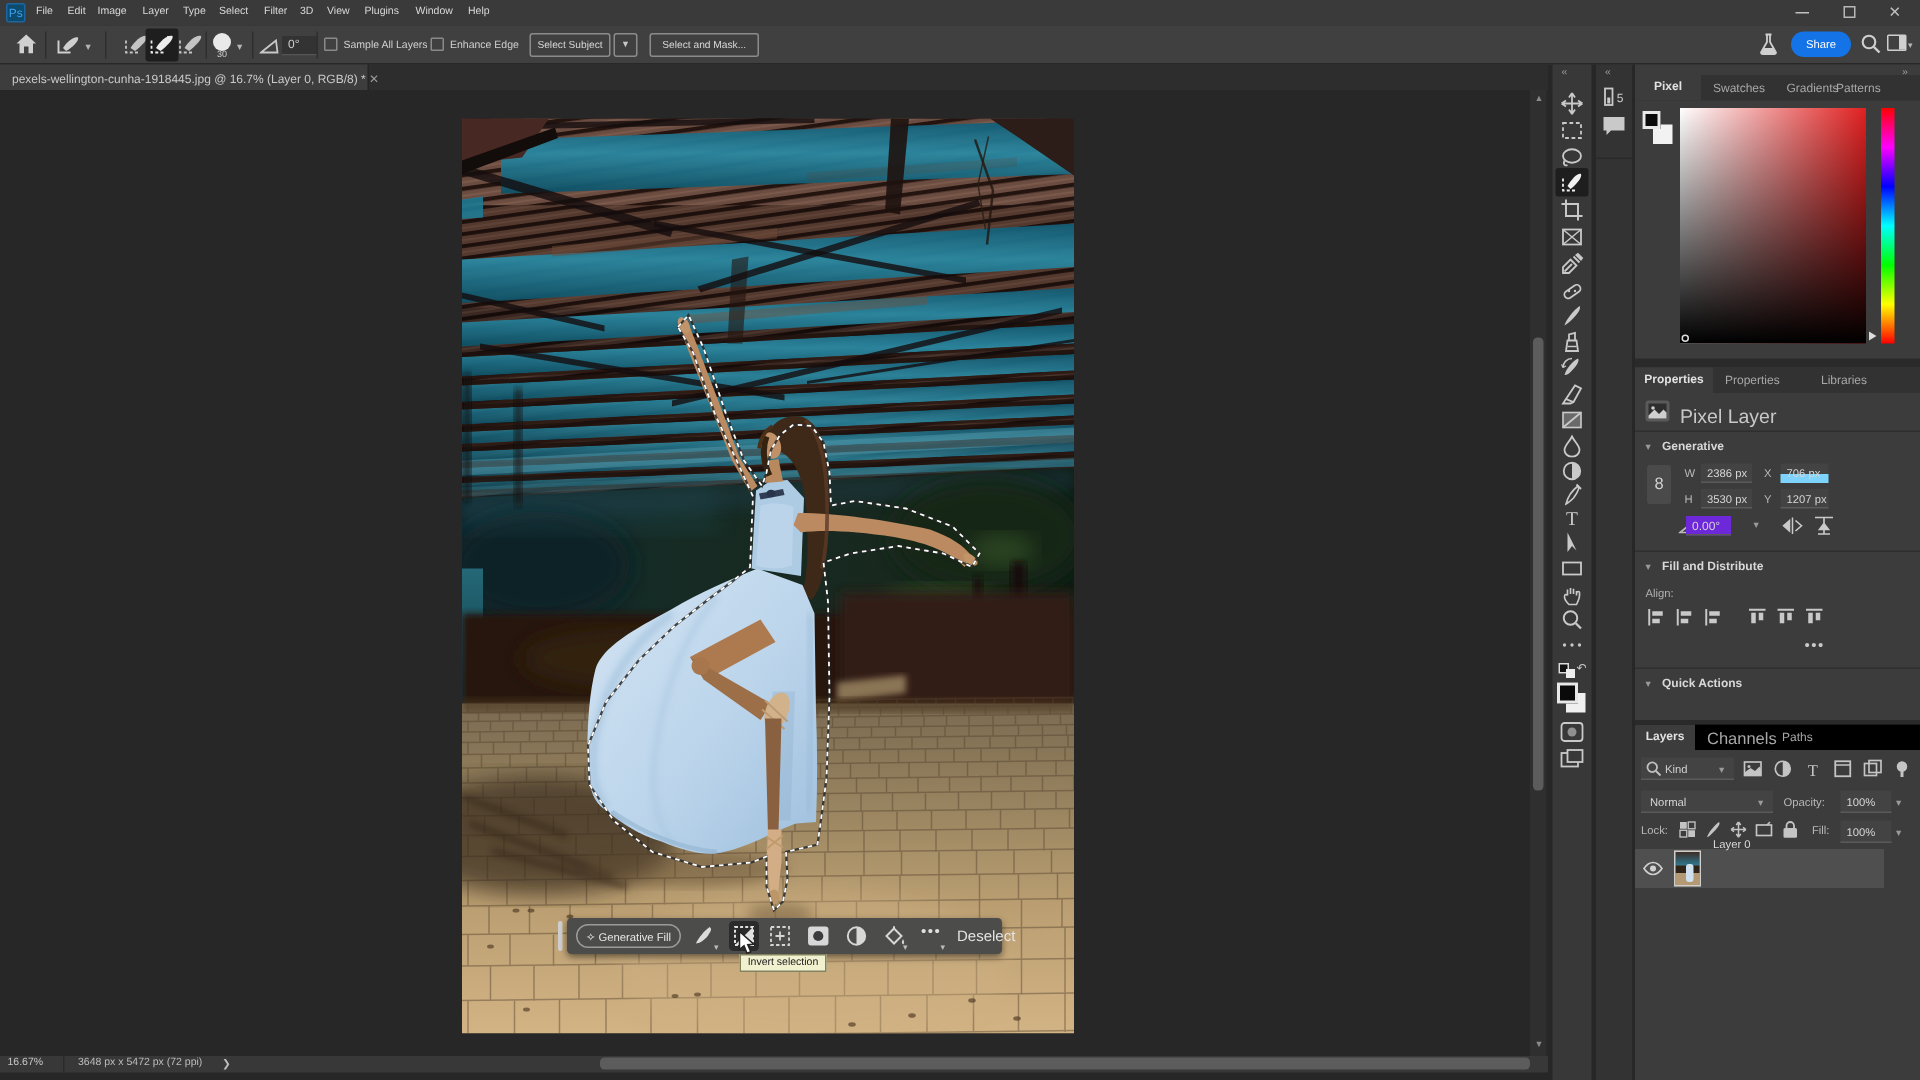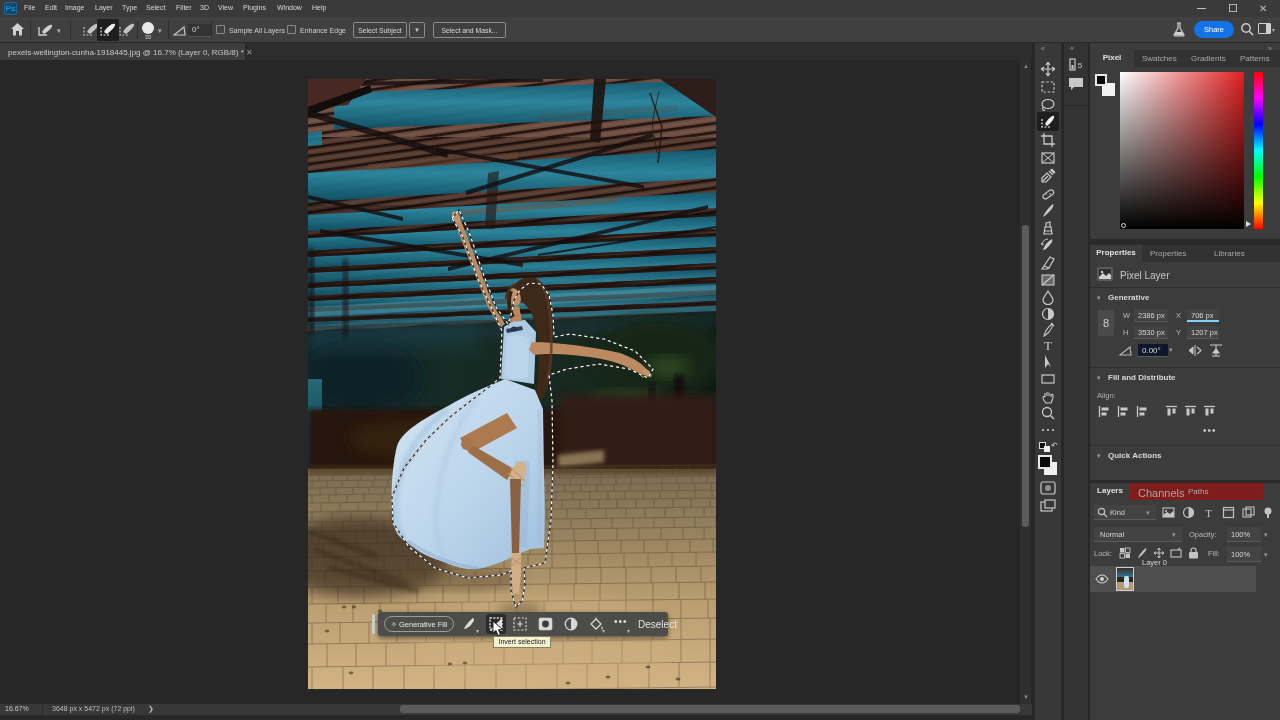--- a/index.html
+++ b/index.html
@@ -811,58 +811,58 @@
       <path d="M1,1 L15,1 L15,10 L6,10 L3,13 L3,10 L1,10 Z" fill="#c9c9c9"></path>
     </svg>
     <div class="abs" style="left:0;top:62px;width:24px;height:1px;background:#2a2a2a"></div>
   </div>
 <div class="abs" style="left:1090px;top:43px;width:190px;height:677px;background:#3c3c3c">
     <div class="abs" style="left:178px;top:2px;color:#9a9a9a;font-size:7px">»</div>
     <div class="abs" style="left:0;top:7px;width:190px;height:17px;background:#323232">
       <div class="abs" style="left:0;top:0;width:44px;height:17px;background:#3c3c3c;color:#e2e2e2;font-size:8px;font-weight:bold;text-align:center;line-height:16px">Pixel</div>
       <div class="abs" style="left:52px;top:4px;color:#a8a8a8;font-size:8px">Swatches</div>
       <div class="abs" style="left:101px;top:4px;color:#a8a8a8;font-size:8px">Gradients</div>
-      <div class="abs" style="left:150px;top:4px;color:#a8a8a8;font-size:8px">Patterns</div>
+      <div class="abs" style="left:134px;top:4px;color:#a8a8a8;font-size:8px">Patterns</div>
     </div>
     <div class="abs" style="left:12px;top:40px;width:13px;height:13px;background:#f2f2f2"></div>
     <div class="abs" style="left:5px;top:31px;width:12px;height:12px;background:#0a0a0a;border:2px solid #e8e8e8"></div>
     <div class="abs" style="left:30px;top:29px;width:124px;height:157px;background:linear-gradient(to bottom,rgba(0,0,0,0),#000),linear-gradient(to right,#fff,#e02020)"></div>
     <div class="abs" style="left:31px;top:180px;width:5px;height:5px;border:1px solid #ddd;border-radius:50%"></div>
     <div class="abs" style="left:164px;top:29px;width:9px;height:157px;background:linear-gradient(to bottom,#f00,#f0f,#00f,#0ff,#0f0,#ff0,#f00)"></div>
     <div class="abs" style="left:156px;top:178px;width:0;height:0;border-top:3px solid transparent;border-bottom:3px solid transparent;border-left:5px solid #ddd"></div>
     <div class="abs" style="left:0;top:196px;width:190px;height:6px;background:#2a2a2a"></div>
     <div class="abs" style="left:0;top:202px;width:190px;height:17px;background:#323232">
       <div class="abs" style="left:0;top:0;width:52px;height:17px;background:#3c3c3c;color:#e2e2e2;font-size:8px;font-weight:bold;text-align:center;line-height:16px">Properties</div>
       <div class="abs" style="left:60px;top:4px;color:#a8a8a8;font-size:8px">Properties</div>
       <div class="abs" style="left:124px;top:4px;color:#a8a8a8;font-size:8px">Libraries</div>
     </div>
     <div class="abs" style="left:7px;top:224px;width:16px;height:14px;background:#5a5a5a;border-radius:2px">
       <svg width="16" height="14" viewBox="0 0 16 14">
         <rect x="2" y="2" width="12" height="10" fill="#2e2e2e"></rect>
         <path d="M2,10 L6,6 L9,9 L12,6 L14,8 L14,12 L2,12 Z" fill="#cfcfcf"></path>
         <circle cx="5" cy="5" r="1.2" fill="#cfcfcf"></circle>
       </svg>
     </div>
-    <div class="abs" style="left:30px;top:227px;color:#c8c8c8;font-size:10px">Pixel Layer</div>
+    <div class="abs" style="left:30px;top:227px;color:#c8c8c8;font-size:13px">Pixel Layer</div>
     <div class="abs" style="left:0;top:244px;width:190px;height:1px;background:#2e2e2e"></div>
     <div class="abs" style="left:7px;top:251px;color:#9a9a9a;font-size:7px">▾</div>
     <div class="abs" style="left:18px;top:250px;color:#d8d8d8;font-size:8px;font-weight:bold">Generative</div>
     <div class="abs" style="left:8px;top:267px;width:16px;height:26px;background:#4a4a4a;border-radius:2px;color:#d0d0d0;font-size:11px;text-align:center;line-height:26px">8</div>
     <div class="abs" style="left:33px;top:268px;color:#b8b8b8;font-size:7.5px">W</div>
     <div class="abs" style="left:44px;top:266px;width:34px;height:13px;background:#434343;border-bottom:1px solid #5a5a5a;color:#d6d6d6;font-size:7.5px;padding:2px 0 0 4px">2386 px</div>
     <div class="abs" style="left:86px;top:268px;color:#b8b8b8;font-size:7.5px">X</div>
-    <div class="abs" style="left:97px;top:266px;width:32px;height:13px;background:#434343;border-bottom:2px solid #7dd3fc;color:#d6d6d6;font-size:7.5px;padding:2px 0 0 4px">706 px</div>
+    <div class="abs" style="left:97px;top:266px;width:32px;height:13px;background:#434343;border-bottom:6px solid #7dd3fc;color:#d6d6d6;font-size:7.5px;padding:2px 0 0 4px">706 px</div>
     <div class="abs" style="left:33px;top:285px;color:#b8b8b8;font-size:7.5px">H</div>
     <div class="abs" style="left:44px;top:283px;width:34px;height:13px;background:#434343;border-bottom:1px solid #5a5a5a;color:#d6d6d6;font-size:7.5px;padding:2px 0 0 4px">3530 px</div>
     <div class="abs" style="left:86px;top:285px;color:#b8b8b8;font-size:7.5px">Y</div>
     <div class="abs" style="left:97px;top:283px;width:32px;height:13px;background:#434343;border-bottom:1px solid #5a5a5a;color:#d6d6d6;font-size:7.5px;padding:2px 0 0 4px">1207 px</div>
     <svg class="abs" style="left:29px;top:303px" width="13" height="10" viewBox="0 0 13 10">
       <path d="M1,9 L11,1 L12,9 Z" fill="none" stroke="#b8b8b8" stroke-width="1.1"></path>
     </svg>
-    <div class="abs" style="left:48px;top:301px;width:30px;height:13px;background:#0f172a;border-bottom:1px solid #5a5a5a;color:#d6d6d6;font-size:8px;padding:2px 0 0 4px">0.00°</div>
+    <div class="abs" style="left:34px;top:301px;width:30px;height:13px;background:#6d28d9;border-bottom:1px solid #5a5a5a;color:#d6d6d6;font-size:8px;padding:2px 0 0 4px">0.00°</div>
     <div class="abs" style="left:79px;top:303px;color:#9a9a9a;font-size:7px">▾</div>
     <svg class="abs" style="left:97px;top:301px" width="16" height="13" viewBox="0 0 16 13">
       <path d="M8,1 L8,12 M6,3 L2,6.5 L6,10 Z" fill="#c9c9c9" stroke="#c9c9c9" stroke-width="1"></path>
       <path d="M10,3 L14,6.5 L10,10" fill="none" stroke="#c9c9c9" stroke-width="1.1"></path>
     </svg>
     <svg class="abs" style="left:119px;top:301px" width="14" height="13" viewBox="0 0 14 13">
       <path d="M1,1 L13,1 M7,1 L7,12 M3,12 L11,12 M7,5 L4,9 L10,9 Z" stroke="#c9c9c9" stroke-width="1.1" fill="#c9c9c9"></path>
     </svg>
     <div class="abs" style="left:0;top:324px;width:190px;height:1px;background:#2e2e2e"></div>
     <div class="abs" style="left:7px;top:331px;color:#9a9a9a;font-size:7px">▾</div>
@@ -896,21 +896,21 @@
     <svg class="abs" style="left:113px;top:362px" width="13" height="13" viewBox="0 0 13 13">
       <line x1="1" y1="1.5" x2="12" y2="1.5" stroke="#c9c9c9" stroke-width="1.3"></line>
       <rect x="2.5" y="3.5" width="3" height="7" fill="#c9c9c9"></rect>
       <rect x="7.5" y="3.5" width="3" height="5" fill="#c9c9c9"></rect>
     </svg>
     <div class="abs" style="left:113px;top:382px;color:#c9c9c9;font-size:10px;letter-spacing:1px">•••</div>
     <div class="abs" style="left:0;top:402px;width:190px;height:1px;background:#2e2e2e"></div>
     <div class="abs" style="left:7px;top:409px;color:#9a9a9a;font-size:7px">▾</div>
     <div class="abs" style="left:18px;top:408px;color:#d8d8d8;font-size:8px;font-weight:bold">Quick Actions</div>
     <div class="abs" style="left:0;top:437px;width:190px;height:3px;background:#2a2a2a"></div>
-    <div class="abs" style="left:0;top:440px;width:173px;height:17px;background:#7f1d1d">
+    <div class="abs" style="left:0;top:440px;width:190px;height:17px;background:#000000">
       <div class="abs" style="left:0;top:0;width:40px;height:17px;background:#3c3c3c;color:#e2e2e2;font-size:8px;font-weight:bold;text-align:center;line-height:16px">Layers</div>
       <div class="abs" style="left:48px;top:4px;color:#a8a8a8;font-size:11px">Channels</div>
       <div class="abs" style="left:98px;top:4px;color:#a8a8a8;font-size:8px">Paths</div>
     </div>
     <div class="abs" style="left:4px;top:462px;width:62px;height:15px;background:#434343;border-bottom:1px solid #5a5a5a"></div>
     <svg class="abs" style="left:7px;top:464px" width="11" height="11" viewBox="0 0 11 11">
       <circle cx="4.5" cy="4.5" r="3.2" fill="none" stroke="#c0c0c0" stroke-width="1.2"></circle>
       <line x1="7" y1="7" x2="10" y2="10" stroke="#c0c0c0" stroke-width="1.3"></line>
     </svg>
     <div class="abs" style="left:20px;top:465px;color:#d0d0d0;font-size:7.5px">Kind</div>

